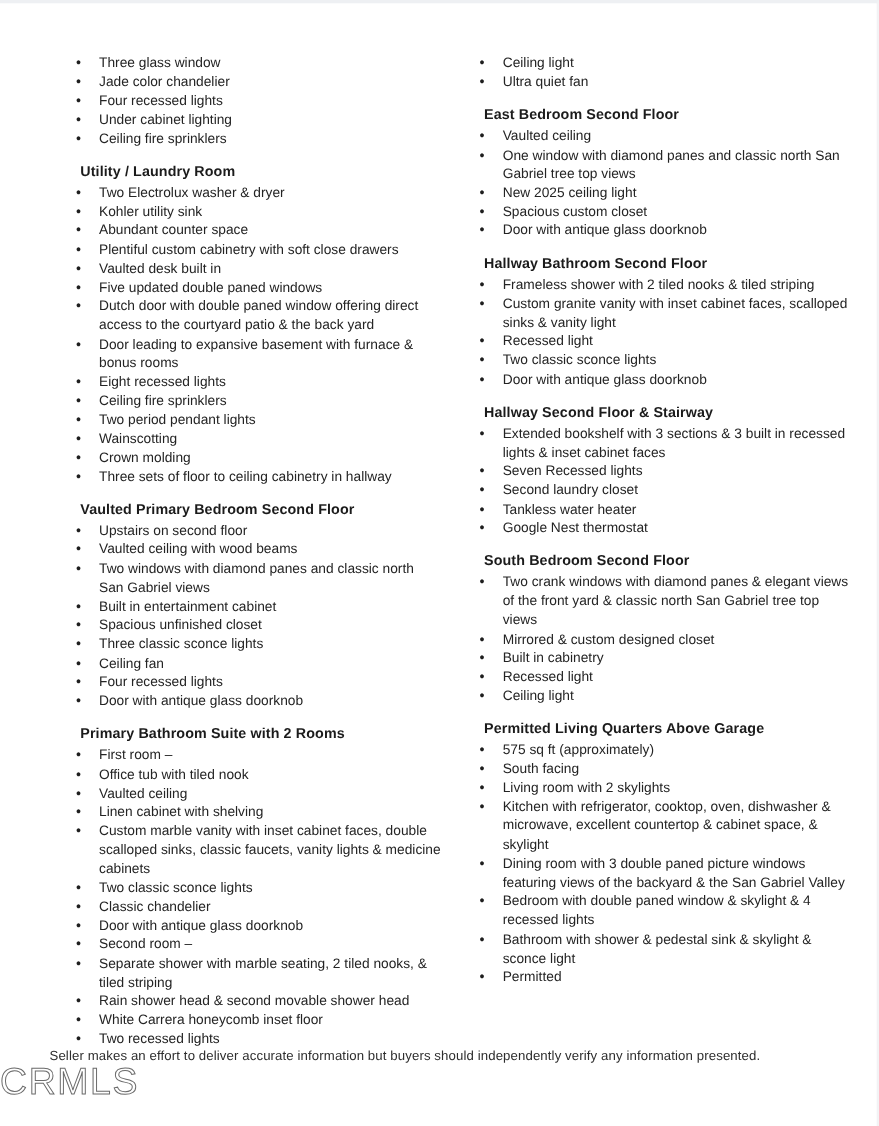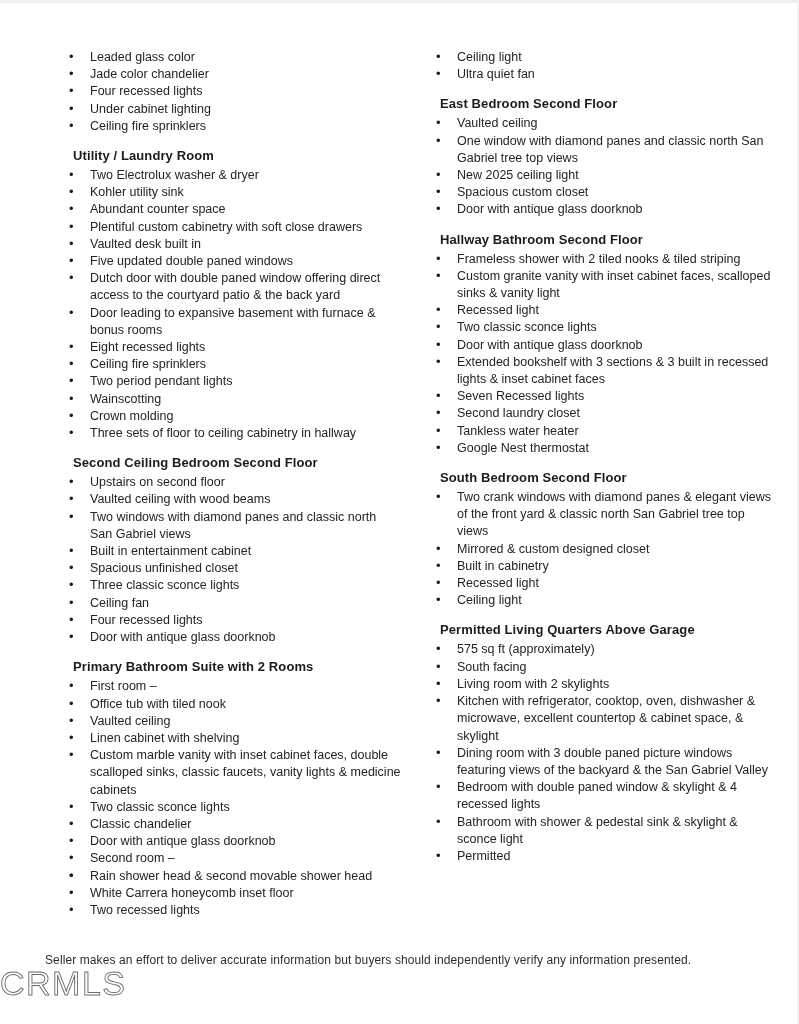--- a/index.html
+++ b/index.html
@@ -63,21 +63,21 @@
     stroke:#6b6b6b;
     stroke-width:0.9;
   }
 </style>
 </head>
 <body>
 
 <div class="page">
   <section class="col col-left">
       <ul class="feature-list">
-        <li><span class="bullet">•</span><span>Leaded glass color</span></li>
+        <li><span class="bullet">•</span><span>Three glass window</span></li>
         <li><span class="bullet">•</span><span>Jade color chandelier</span></li>
         <li><span class="bullet">•</span><span>Four recessed lights</span></li>
         <li><span class="bullet">•</span><span>Under cabinet lighting</span></li>
         <li><span class="bullet">•</span><span>Ceiling fire sprinklers</span></li>
       </ul>
       <h2 class="section-heading">Utility / Laundry Room</h2>
       <ul class="feature-list">
         <li><span class="bullet">•</span><span>Two Electrolux washer &amp; dryer</span></li>
         <li><span class="bullet">•</span><span>Kohler utility sink</span></li>
         <li><span class="bullet">•</span><span>Abundant counter space</span></li>
@@ -86,21 +86,21 @@
         <li><span class="bullet">•</span><span>Five updated double paned windows</span></li>
         <li><span class="bullet">•</span><span>Dutch door with double paned window offering direct access to the courtyard patio &amp; the back yard</span></li>
         <li><span class="bullet">•</span><span>Door leading to expansive basement with furnace &amp; bonus rooms</span></li>
         <li><span class="bullet">•</span><span>Eight recessed lights</span></li>
         <li><span class="bullet">•</span><span>Ceiling fire sprinklers</span></li>
         <li><span class="bullet">•</span><span>Two period pendant lights</span></li>
         <li><span class="bullet">•</span><span>Wainscotting</span></li>
         <li><span class="bullet">•</span><span>Crown molding</span></li>
         <li><span class="bullet">•</span><span>Three sets of floor to ceiling cabinetry in hallway</span></li>
       </ul>
-      <h2 class="section-heading">Second Ceiling Bedroom Second Floor</h2>
+      <h2 class="section-heading">Vaulted Primary Bedroom Second Floor</h2>
       <ul class="feature-list">
         <li><span class="bullet">•</span><span>Upstairs on second floor</span></li>
         <li><span class="bullet">•</span><span>Vaulted ceiling with wood beams</span></li>
         <li><span class="bullet">•</span><span>Two windows with diamond panes and classic north San Gabriel views</span></li>
         <li><span class="bullet">•</span><span>Built in entertainment cabinet</span></li>
         <li><span class="bullet">•</span><span>Spacious unfinished closet</span></li>
         <li><span class="bullet">•</span><span>Three classic sconce lights</span></li>
         <li><span class="bullet">•</span><span>Ceiling fan</span></li>
         <li><span class="bullet">•</span><span>Four recessed lights</span></li>
         <li><span class="bullet">•</span><span>Door with antique glass doorknob</span></li>
@@ -109,21 +109,21 @@
       <ul class="feature-list">
         <li><span class="bullet">•</span><span>First room –</span></li>
         <li><span class="bullet">•</span><span>Office tub with tiled nook</span></li>
         <li><span class="bullet">•</span><span>Vaulted ceiling</span></li>
         <li><span class="bullet">•</span><span>Linen cabinet with shelving</span></li>
         <li><span class="bullet">•</span><span>Custom marble vanity with inset cabinet faces, double scalloped sinks, classic faucets, vanity lights &amp; medicine cabinets</span></li>
         <li><span class="bullet">•</span><span>Two classic sconce lights</span></li>
         <li><span class="bullet">•</span><span>Classic chandelier</span></li>
         <li><span class="bullet">•</span><span>Door with antique glass doorknob</span></li>
         <li><span class="bullet">•</span><span>Second room –</span></li>
-        <li><span class="bullet">•</span></li>
+        <li><span class="bullet">•</span><span>Separate shower with marble seating, 2 tiled nooks, &amp; tiled striping</span></li>
         <li><span class="bullet">•</span><span>Rain shower head &amp; second movable shower head</span></li>
         <li><span class="bullet">•</span><span>White Carrera honeycomb inset floor</span></li>
         <li><span class="bullet">•</span><span>Two recessed lights</span></li>
       </ul>
     </section>
   <section class="col col-right">
       <ul class="feature-list">
         <li><span class="bullet">•</span><span>Ceiling light</span></li>
         <li><span class="bullet">•</span><span>Ultra quiet fan</span></li>
       </ul>
@@ -136,20 +136,21 @@
         <li><span class="bullet">•</span><span>Door with antique glass doorknob</span></li>
       </ul>
       <h2 class="section-heading">Hallway Bathroom Second Floor</h2>
       <ul class="feature-list">
         <li><span class="bullet">•</span><span>Frameless shower with 2 tiled nooks &amp; tiled striping</span></li>
         <li><span class="bullet">•</span><span>Custom granite vanity with inset cabinet faces, scalloped sinks &amp; vanity light</span></li>
         <li><span class="bullet">•</span><span>Recessed light</span></li>
         <li><span class="bullet">•</span><span>Two classic sconce lights</span></li>
         <li><span class="bullet">•</span><span>Door with antique glass doorknob</span></li>
       </ul>
+      <h2 class="section-heading">Hallway Second Floor &amp; Stairway</h2>
       <ul class="feature-list">
         <li><span class="bullet">•</span><span>Extended bookshelf with 3 sections &amp; 3 built in recessed lights &amp; inset cabinet faces</span></li>
         <li><span class="bullet">•</span><span>Seven Recessed lights</span></li>
         <li><span class="bullet">•</span><span>Second laundry closet</span></li>
         <li><span class="bullet">•</span><span>Tankless water heater</span></li>
         <li><span class="bullet">•</span><span>Google Nest thermostat</span></li>
       </ul>
       <h2 class="section-heading">South Bedroom Second Floor</h2>
       <ul class="feature-list">
         <li><span class="bullet">•</span><span>Two crank windows with diamond panes &amp; elegant views of the front yard &amp; classic north San Gabriel tree top views</span></li>

